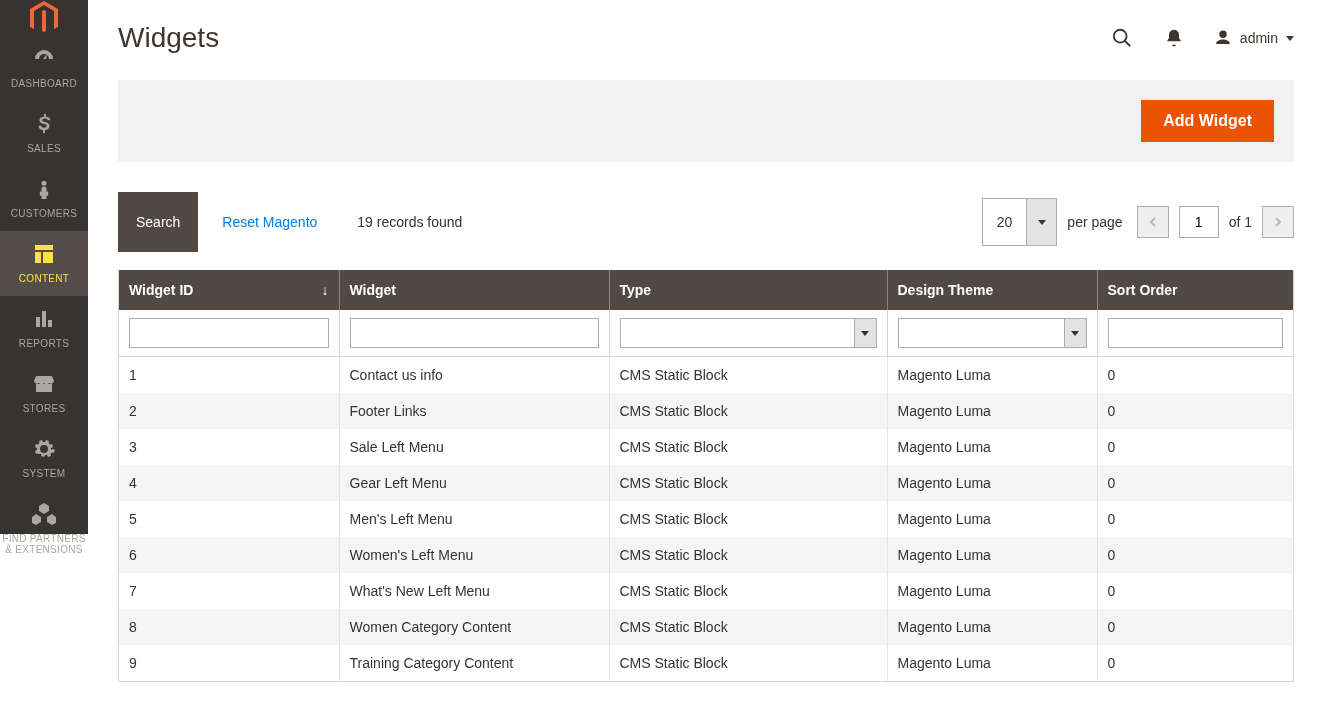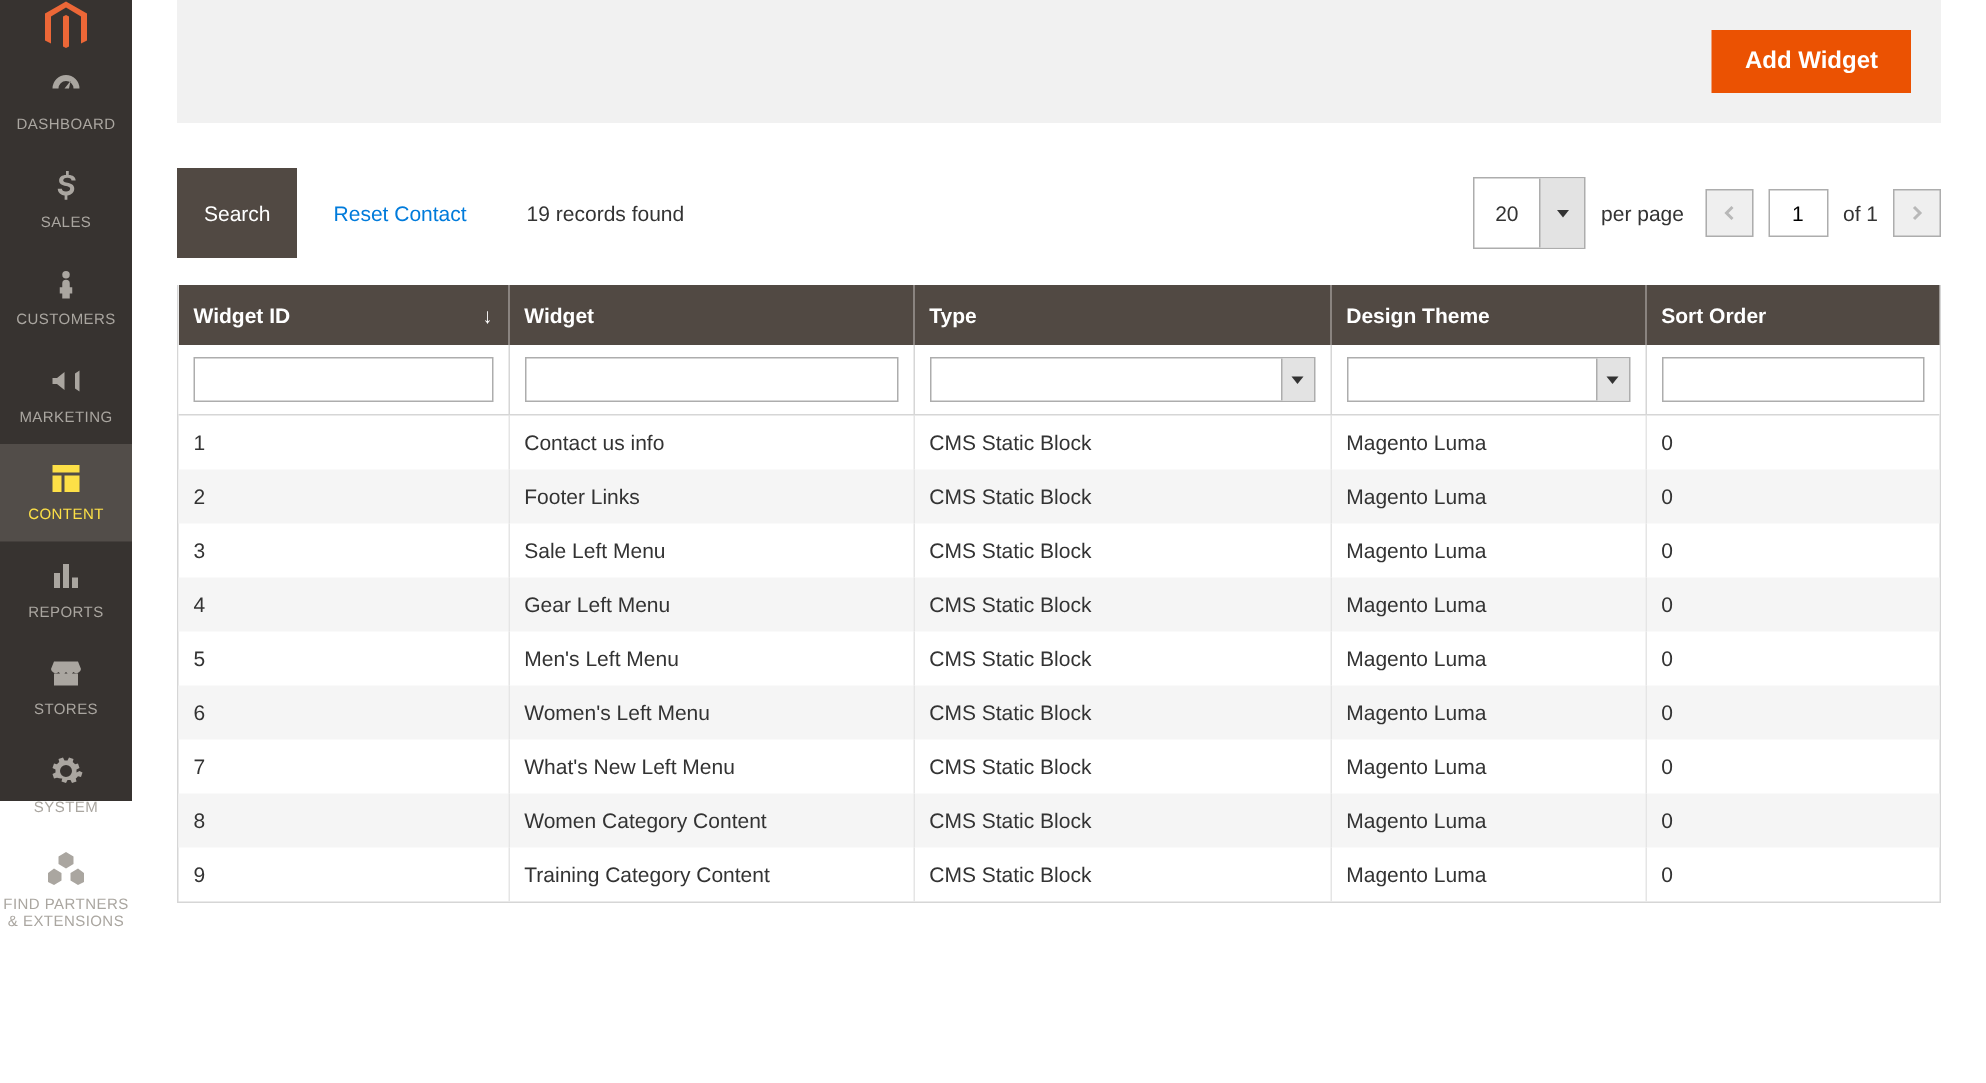--- a/index.html
+++ b/index.html
@@ -331,28 +331,20 @@
       </div>
       <div class="nav-item">
         <span class="icon">
           <svg width="20" height="24" viewBox="0 0 24 24" fill="currentColor">
             <circle cx="12" cy="5" r="3"></circle>
             <path d="M12 9c-2 0-3 1-3 3v3h-2v5h2v4h6v-4h2v-5h-2v-3c0-2-1-3-3-3z"></path>
           </svg>
         </span>
         <span class="nav-label">CUSTOMERS</span>
       </div>
-      <div class="nav-item">
-        <span class="icon">
-          <svg width="24" height="24" viewBox="0 0 24 24" fill="currentColor">
-            <path d="M3 10v4h3l5 4V6l-5 4H3zm15-3v10l3 2V5l-3 2z"></path>
-          </svg>
-        </span>
-        <span class="nav-label">MARKETING</span>
-      </div>
       <div class="nav-item active">
         <span class="icon">
           <svg width="24" height="24" viewBox="0 0 24 24" fill="currentColor">
             <path d="M3 3h18v5H3V3zm0 7h6v11H3V10zm8 0h10v11H11V10z"></path>
           </svg>
         </span>
         <span class="nav-label">CONTENT</span>
       </div>
       <div class="nav-item">
         <span class="icon">
@@ -387,28 +379,51 @@
           </svg>
         </span>
         <span class="nav-label">FIND PARTNERS
 &amp; EXTENSIONS</span>
       </div>
     </div>
 </nav>
 
 <div class="main">
 
+  <div class="page-header">
+    <h1 class="page-title">Widgets</h1>
+    <div class="header-actions">
+      <div class="icon-btn">
+        <svg width="22" height="22" viewBox="0 0 24 24" fill="none" stroke="currentColor" stroke-width="2">
+          <circle cx="10" cy="10" r="7"></circle>
+            <line x1="21" y1="21" x2="15" y2="15"></line>
+        </svg>
+      </div>
+      <div class="icon-btn">
+        <svg width="20" height="20" viewBox="0 0 24 24" fill="currentColor">
+          <path d="M12 2a6 6 0 00-6 6v4l-2 3v1h16v-1l-2-3V8a6 6 0 00-6-6zm0 20a2.5 2.5 0 002.45-2h-4.9A2.5 2.5 0 0012 22z"></path>
+        </svg>
+      </div>
+      <div class="account">
+        <svg width="18" height="18" viewBox="0 0 24 24" fill="currentColor">
+          <path d="M12 12a5 5 0 100-10 5 5 0 000 10zm0 2c-5 0-9 2.5-9 5v1h18v-1c0-2.5-4-5-9-5z"></path>
+        </svg>
+        <span>admin</span>
+        <span class="caret"></span>
+      </div>
+    </div>
+  </div>
 
   <div class="action-bar">
     <button class="btn-primary">Add Widget</button>
   </div>
 
   <div class="toolbar">
     <button class="btn-search">Search</button>
-    <a class="link-reset">Reset Contact</a>
+    <a class="link-reset">Reset Magento</a>
     <span class="records-found">19 records found</span>
     <div class="toolbar-spacer"></div>
 
     <div class="pager">
       <div class="per-page-wrap">
         <div class="select-like">
           <span class="val">20</span>
           <span class="arrow-btn">
               <span class="tri"></span>
             </span>

